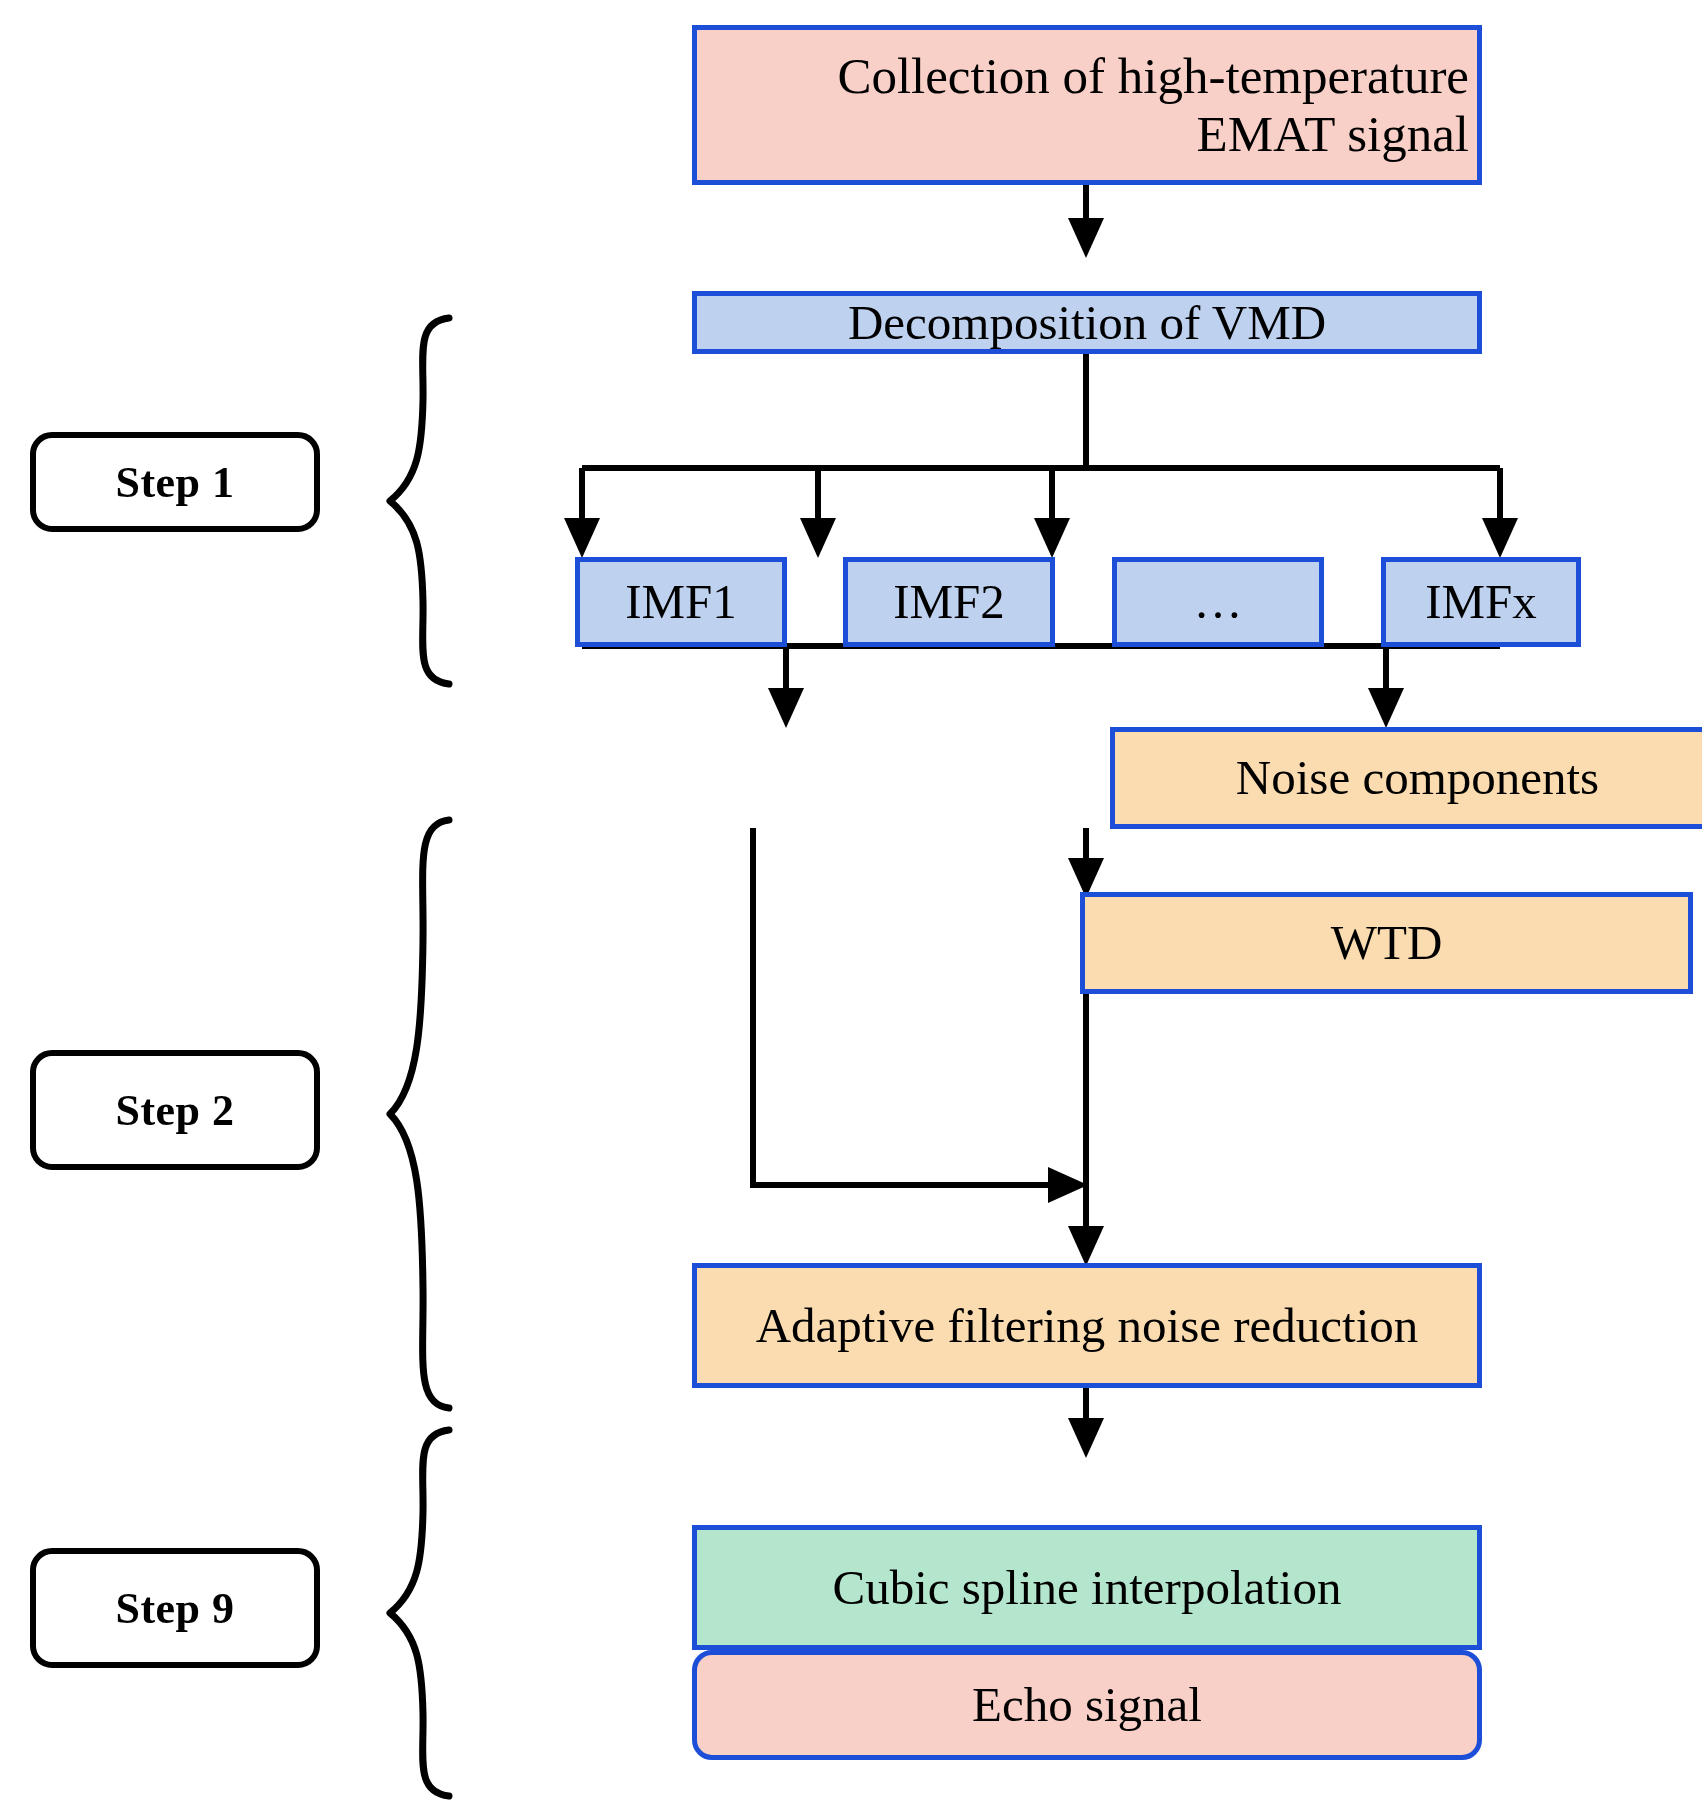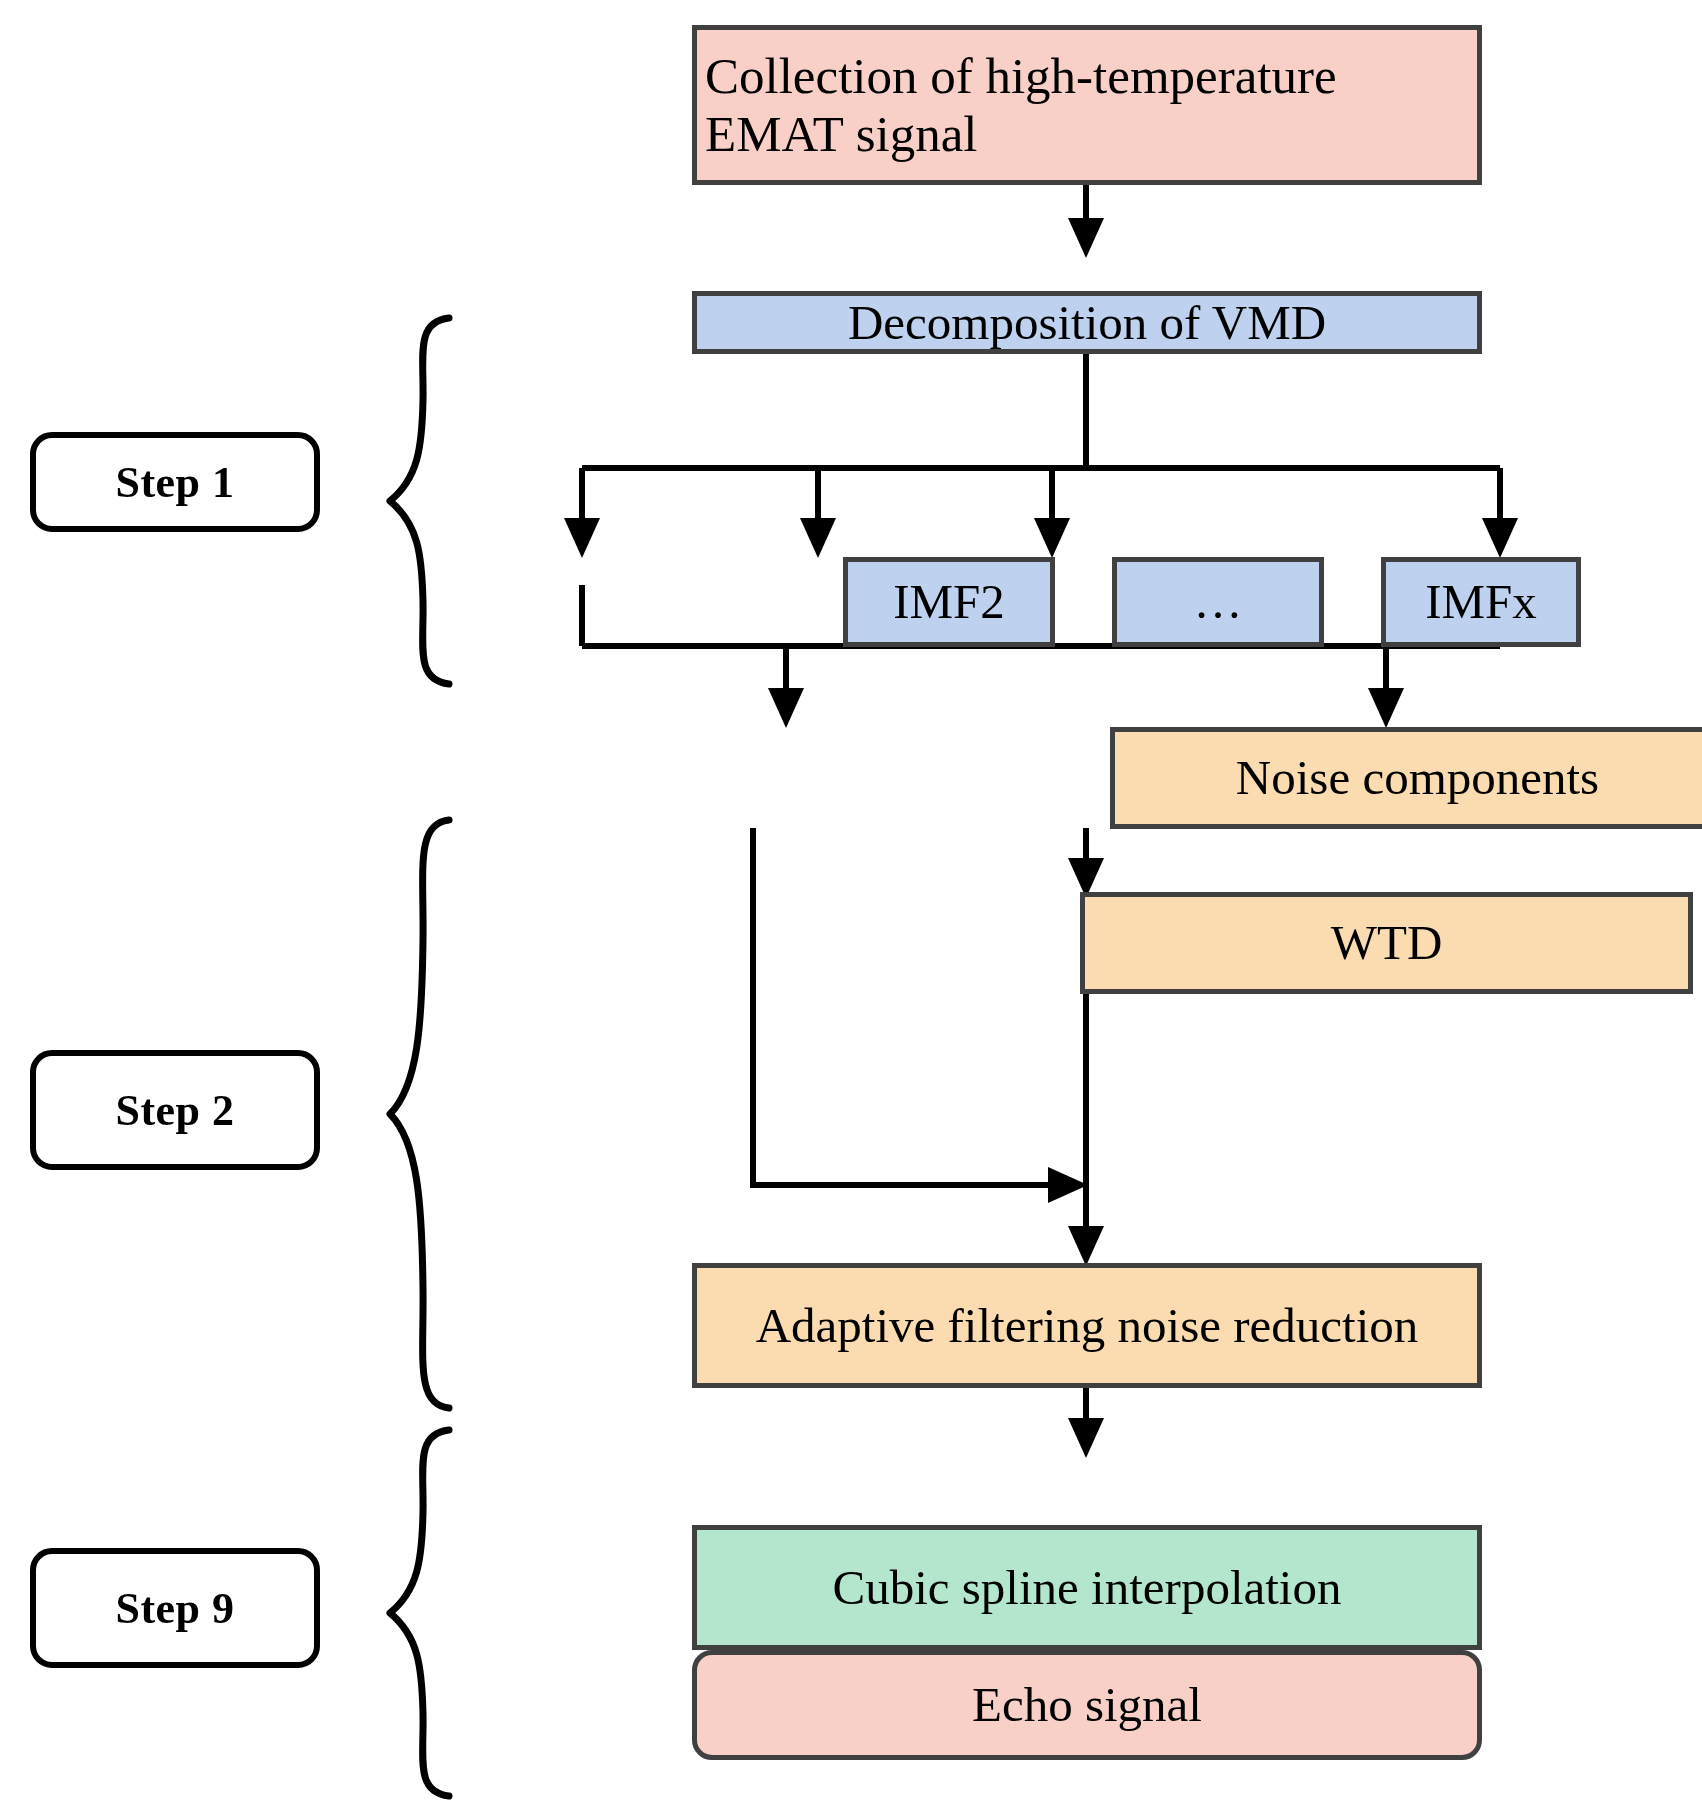--- a/index.html
+++ b/index.html
@@ -2,23 +2,23 @@
 <html><head>
 <meta charset="utf-8">
 <style>
   html,body{margin:0;padding:0;background:#ffffff;}
   body{width:1702px;height:1808px;position:relative;overflow:hidden;
        font-family:"Liberation Serif","DejaVu Serif",serif;}
 
   #stage{position:absolute;left:0;top:0;width:1702px;height:1808px;}
 
   
-  .node{position:absolute;box-sizing:border-box;border:5px solid #404040;
+  .node{position:absolute;box-sizing:border-box;border:5px solid #1d4ed8;
         display:flex;align-items:center;justify-content:center;
-        text-align:left;color:#000;line-height:1.14;
+        text-align:right;color:#000;line-height:1.14;
         font-family:"Liberation Serif","DejaVu Serif",serif;}
 
   .node .txt{display:block;padding:0 8px;}
 
   
   .c-pink  {background:#f8d0c8;}
   .c-blue  {background:#bed2ef;}
   .c-orange{background:#fbdcb0;}
   .c-green {background:#b4e6ce;}
 
@@ -120,20 +120,23 @@
   </div>
 
   <div class="node c-pink" style="left:692px;top:25px;width:790px;height:160px;font-size:51px;">
     <span class="txt">Collection of high-temperature EMAT signal</span>
   </div>
 
   <div class="node c-blue" style="left:692px;top:291px;width:790px;height:63px;font-size:49px;">
     <span class="txt">Decomposition of VMD</span>
   </div>
 
+  <div class="node c-blue" style="left:575px;top:557px;width:212px;height:90px;font-size:49px;">
+    <span class="txt">IMF1</span>
+  </div>
 
   <div class="node c-blue" style="left:843px;top:557px;width:212px;height:90px;font-size:49px;">
     <span class="txt">IMF2</span>
   </div>
 
   <div class="node c-blue" style="left:1112px;top:557px;width:212px;height:90px;font-size:49px;">
     <span class="txt">…</span>
   </div>
 
   <div class="node c-blue" style="left:1381px;top:557px;width:200px;height:90px;font-size:49px;">

